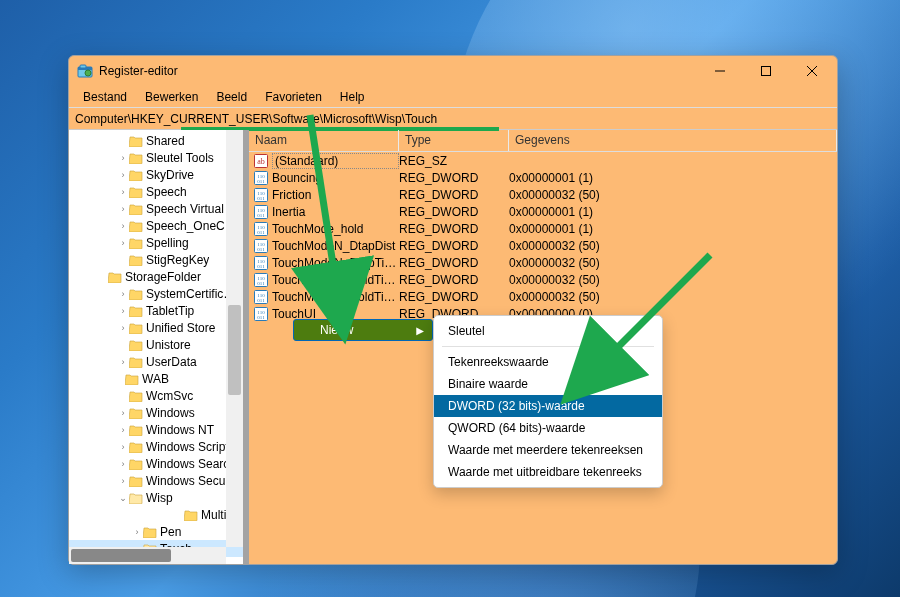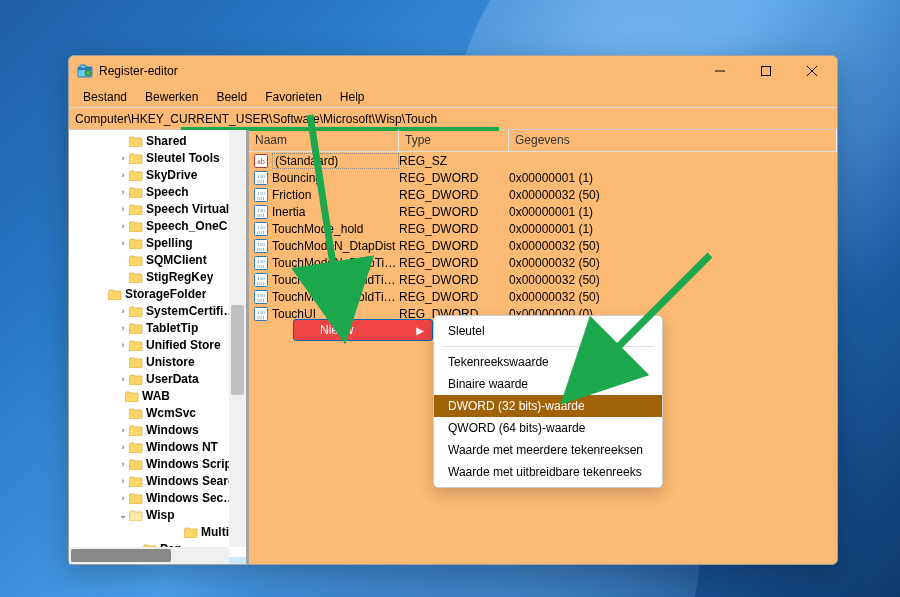--- a/index.html
+++ b/index.html
@@ -77,26 +77,25 @@
   }
 
   .content {
     flex: 1;
     display: flex;
     overflow: hidden;
   }
 
   .tree-panel {
     width: 180px;
-    border-right: 3px solid #a3a3a3;
+    border-right: 6px solid #a3a3a3;
     overflow: hidden;
     position: relative;
     font-size: 12px;
     background: #fff;
-    font-weight: bold;
   }
   .tree-scroll {
     position: absolute;
     inset: 0;
     overflow: hidden;
   }
   .tree-list {
     padding: 2px 0 2px 0;
   }
   .tree-row {
@@ -180,21 +179,21 @@
   .val-type { width: 110px; }
   .val-data { flex: 1; }
 
   
   .ctx-parent {
     position: absolute;
     left: 293px;
     top: 319px;
     width: 140px;
     height: 22px;
-    background: #ef4444;
+    background: #4d7c0f;
     color: #fff;
     border: 1px solid #0067b8;
     display: flex;
     align-items: center;
     padding: 0 8px 0 26px;
     font-size: 12px;
     border-radius: 3px;
     z-index: 10;
   }
   .ctx-parent .arrow { margin-left: auto; font-size: 10px; }
@@ -211,21 +210,21 @@
     padding: 4px 0;
     z-index: 11;
     font-size: 12px;
   }
   .ctx-item {
     height: 22px;
     display: flex;
     align-items: center;
     padding: 0 14px;
   }
-  .ctx-item.highlight { background: #a16207; color: #fff; }
+  .ctx-item.highlight { background: #0369a1; color: #fff; }
   .ctx-sep { height: 1px; background: #e0e0e0; margin: 4px 8px; }
 
   
   .arrow-overlay {
     position: absolute;
     pointer-events: none;
     z-index: 20;
   }
 </style>
 </head>
@@ -349,29 +348,20 @@
               </span>
               <span class="tree-label">Spelling</span>
             </div>
             <div class="tree-row" style="padding-left: 48px;">
               <span class="tree-chev"></span>
               <span class="tree-folder">
                 <svg width="14" height="12" viewBox="0 0 14 12">
     <path d="M1 2 h4 l1 1 h7 v8 a1 1 0 0 1 -1 1 h-11 a1 1 0 0 1 -1 -1 z" fill="#ffd666" stroke="#c9a23a" stroke-width="0.6"></path>
   </svg>
               </span>
-              <span class="tree-label">SQMClient</span>
-            </div>
-            <div class="tree-row" style="padding-left: 48px;">
-              <span class="tree-chev"></span>
-              <span class="tree-folder">
-                <svg width="14" height="12" viewBox="0 0 14 12">
-    <path d="M1 2 h4 l1 1 h7 v8 a1 1 0 0 1 -1 1 h-11 a1 1 0 0 1 -1 -1 z" fill="#ffd666" stroke="#c9a23a" stroke-width="0.6"></path>
-  </svg>
-              </span>
               <span class="tree-label">StigRegKey</span>
             </div>
             <div class="tree-row" style="padding-left: 27px;">
               <span class="tree-chev"></span>
               <span class="tree-folder">
                 <svg width="14" height="12" viewBox="0 0 14 12">
     <path d="M1 2 h4 l1 1 h7 v8 a1 1 0 0 1 -1 1 h-11 a1 1 0 0 1 -1 -1 z" fill="#ffd666" stroke="#c9a23a" stroke-width="0.6"></path>
   </svg>
               </span>
               <span class="tree-label">StorageFolder</span>

